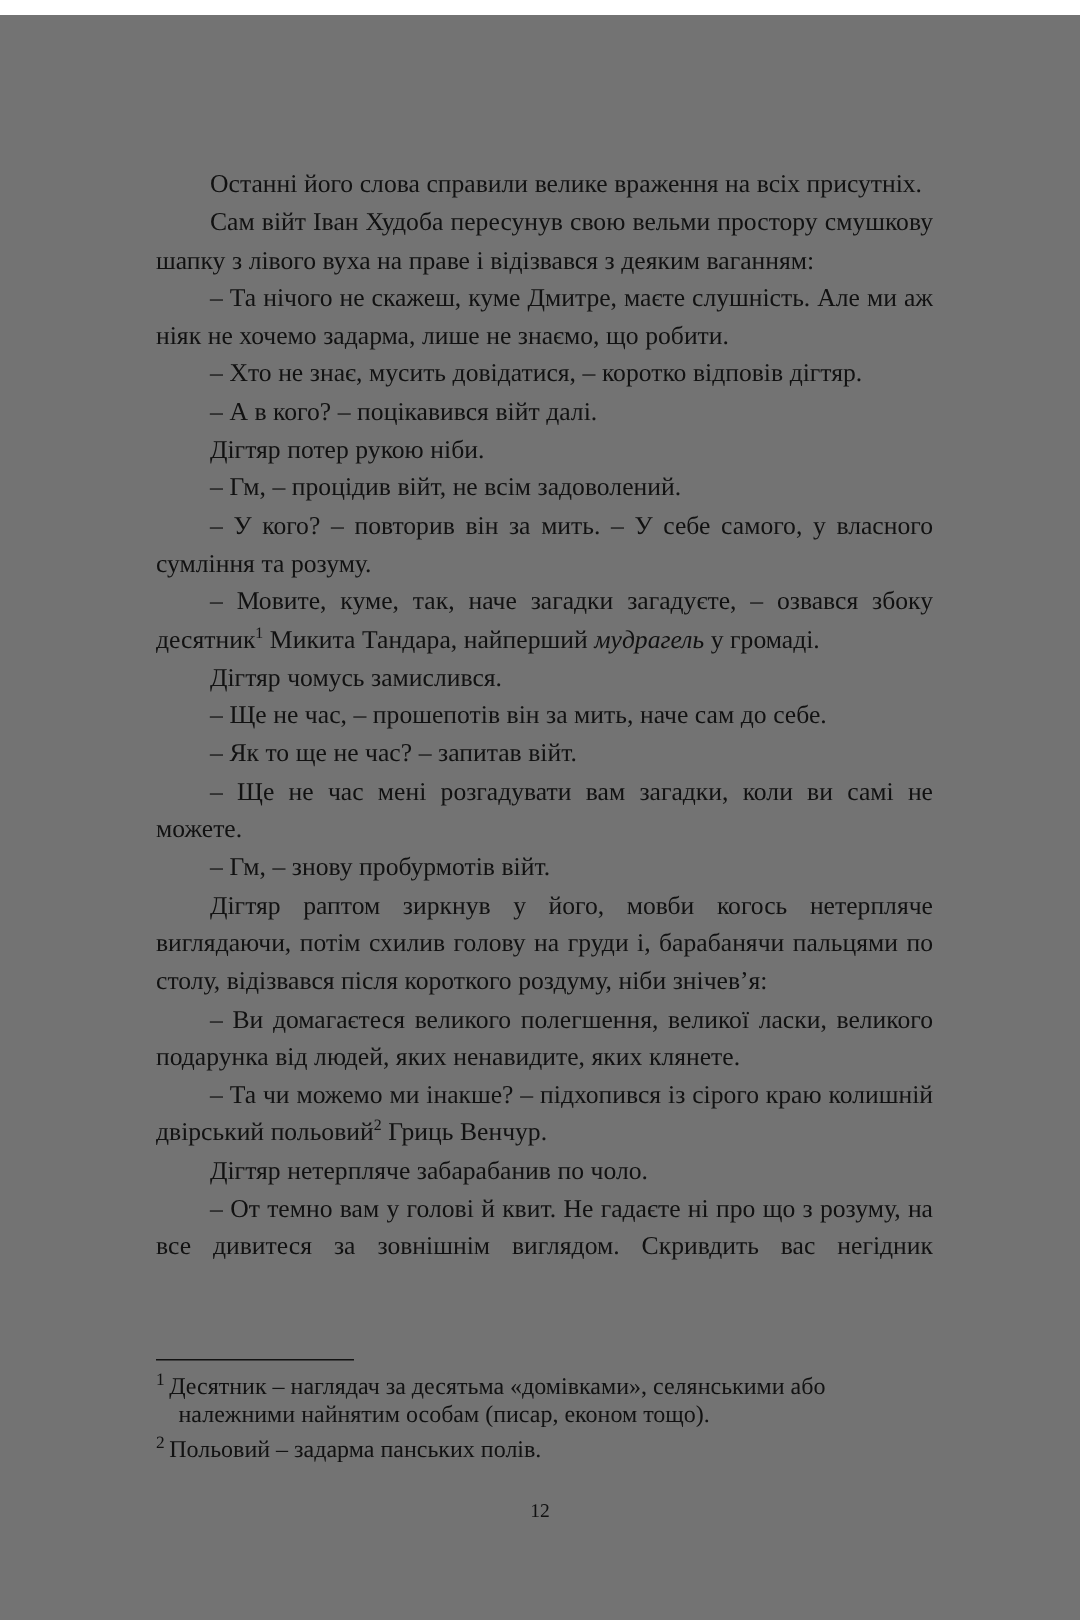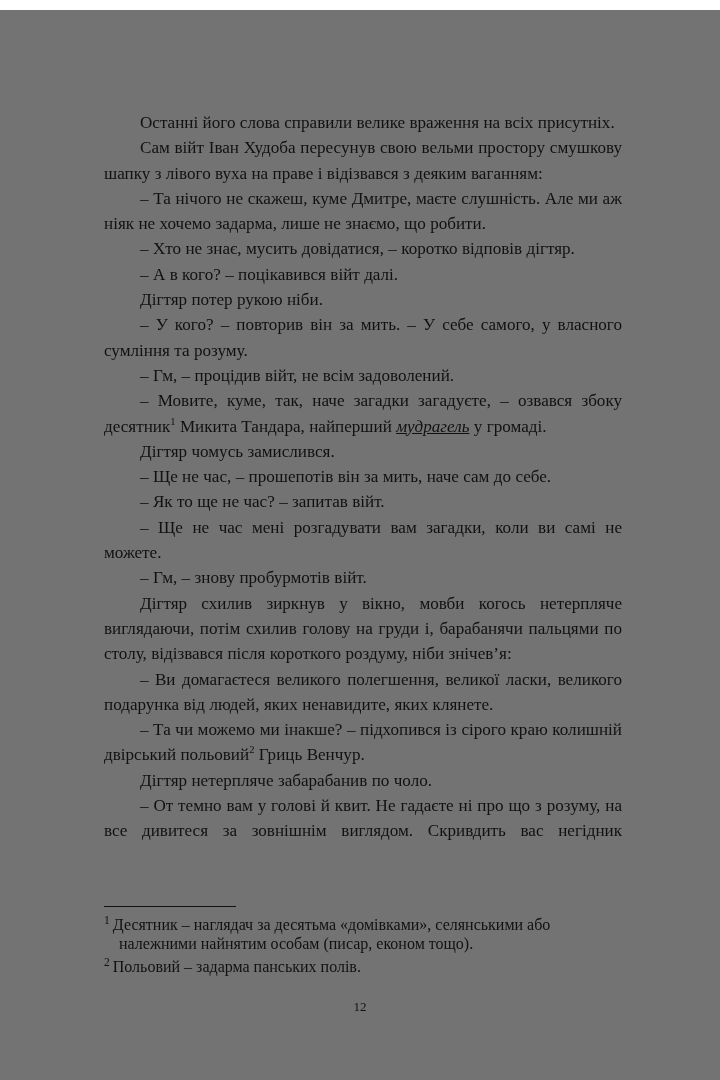--- a/index.html
+++ b/index.html
@@ -39,21 +39,20 @@
     word-spacing: 0.1px;
   }
 
   
   .para.jlast {
     text-align-last: justify;
   }
 
   .para em {
     font-style: italic;
-    text-decoration: underline;
   }
 
   sup.fn {
     font-size: 0.62em;
     vertical-align: super;
     line-height: 0;
   }
 
   
   .footnotes {
@@ -107,39 +106,39 @@
     <p class="para">Сам війт Іван Худоба пересунув свою вельми простору смушкову шапку з лівого вуха на праве і відізвався з деяким ваганням:</p>
 
     <p class="para">– Та нічого не скажеш, куме Дмитре, маєте слушність. Але ми аж ніяк не хочемо задарма, лише не знаємо, що робити.</p>
 
     <p class="para">– Хто не знає, мусить довідатися, – коротко відповів дігтяр.</p>
 
     <p class="para">– А в кого? – поцікавився війт далі.</p>
 
     <p class="para">Дігтяр потер рукою ніби.</p>
 
+    <p class="para">– Гм, – процідив війт, не всім задоволений.</p>
+
     <p class="para">– У кого? – повторив він за мить. – У себе самого, у власного сумління та розуму.</p>
-
-    <p class="para">– Гм, – процідив війт, не всім задоволений.</p>
 
     <p class="para">
       <span>– Мовите, куме, так, наче загадки загадуєте, – озвався збоку десятник</span><sup class="fn">1</sup><span> Микита Тандара, найперший </span><em>мудрагель</em><span> у громаді.</span>
     </p>
 
     <p class="para">Дігтяр чомусь замислився.</p>
 
     <p class="para">– Ще не час, – прошепотів він за мить, наче сам до себе.</p>
 
     <p class="para">– Як то ще не час? – запитав війт.</p>
 
     <p class="para">– Ще не час мені розгадувати вам загадки, коли ви самі не можете.</p>
 
     <p class="para">– Гм, – знову пробурмотів війт.</p>
 
-    <p class="para">Дігтяр схилив зиркнув у вікно, мовби когось нетерпляче виглядаючи, потім схилив голову на груди і, барабанячи паль­цями по столу, відізвався після короткого роздуму, ніби знічев’я:</p>
+    <p class="para">Дігтяр раптом зиркнув у його, мовби когось нетерпляче виглядаючи, потім схилив голову на груди і, барабанячи паль­цями по столу, відізвався після короткого роздуму, ніби знічев’я:</p>
 
     <p class="para">– Ви домагаєтеся великого полегшення, великої ласки, вели­кого подарунка від людей, яких ненавидите, яких клянете.</p>
 
     <p class="para">
       <span>– Та чи можемо ми інакше? – підхопився із сірого краю колиш­ній двірський польовий</span><sup class="fn">2</sup><span> Гриць Венчур.</span>
     </p>
 
     <p class="para">Дігтяр нетерпляче забарабанив по чоло.</p>
 
     <p class="para jlast">– От темно вам у голові й квит. Не гадаєте ні про що з розуму, на все дивитеся за зовнішнім виглядом. Скривдить вас негідник</p>

